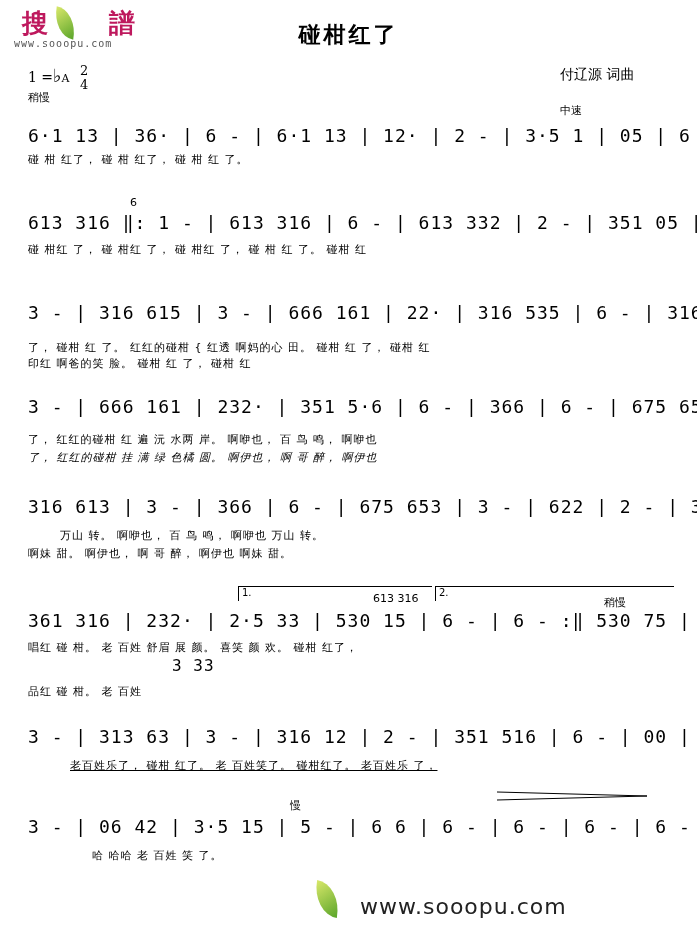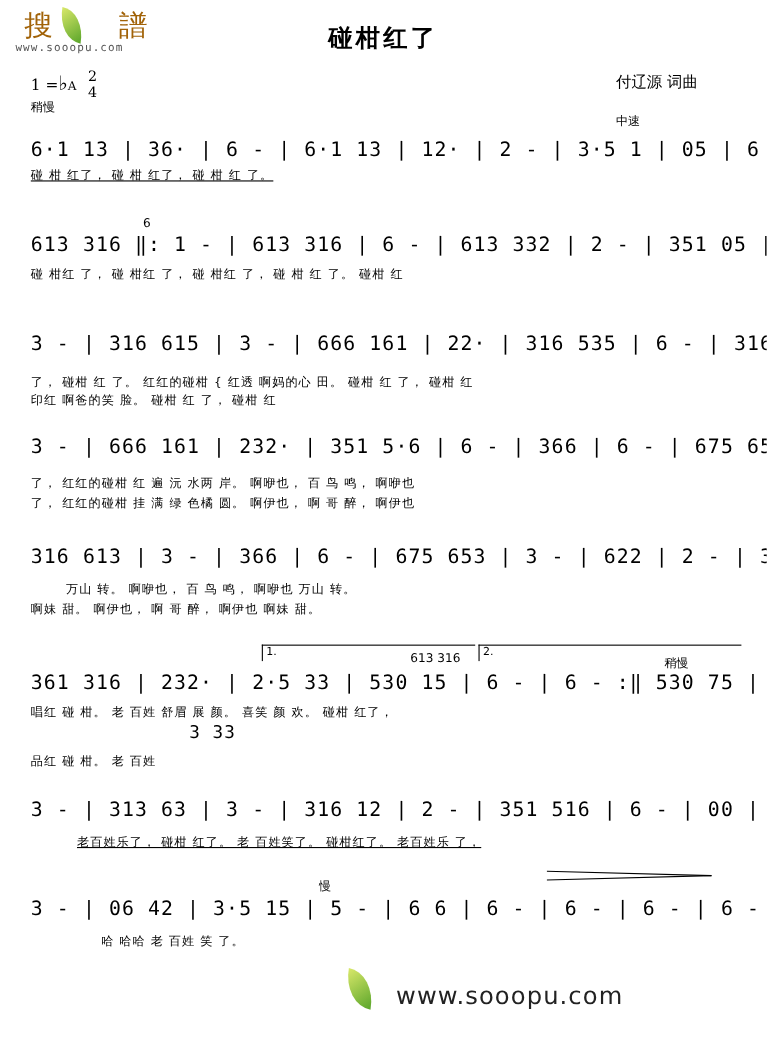--- a/index.html
+++ b/index.html
@@ -1,19 +1,19 @@
 <!DOCTYPE html>
 <html><head>
 <meta charset="utf-8">
 <style>
   html,body{margin:0;padding:0;background:#fff;}
   body{width:697px;height:943px;position:relative;overflow:hidden;font-family:"DejaVu Sans","Liberation Sans",sans-serif;color:#000;}
   .abs{position:absolute;white-space:nowrap;}
   .logo-top{left:14px;top:6px;width:110px;height:44px;}
-  .logo-cn{position:absolute;left:8px;top:0;font-size:26px;font-weight:normal;color:#a16207;letter-spacing:26px;font-family:"DejaVu Sans",sans-serif;}
+  .logo-cn{position:absolute;left:8px;top:0;font-size:26px;font-weight:bold;color:#be185d;letter-spacing:26px;font-family:"DejaVu Sans",sans-serif;}
   .leaf{position:absolute;width:22px;height:30px;border-radius:0 100% 0 100%;background:linear-gradient(135deg,#d9e86a,#5aa52a);transform:rotate(10deg);}
   .logo-url{position:absolute;left:0;top:32px;font-size:10px;color:#555;letter-spacing:1px;font-family:"DejaVu Sans Mono",monospace;}
   .title{left:0;width:697px;top:20px;text-align:center;font-size:22px;font-family:"DejaVu Serif",serif;letter-spacing:3px;font-weight:bold;}
   .key{left:28px;top:64px;font-size:14px;font-family:"DejaVu Serif",serif;}
   .key .flat{font-size:18px;}
   .timesig{display:inline-block;vertical-align:middle;text-align:center;line-height:14px;font-size:13px;margin-left:6px;}
   .small{font-size:11px;}
   .composer{left:560px;top:66px;font-size:14px;}
   .tempo{left:28px;top:90px;font-size:11px;}
   .staff{font-family:"DejaVu Sans Mono",monospace;font-size:18px;letter-spacing:1px;}
@@ -40,33 +40,33 @@
   <span class="timesig">
     <span>2</span><br>
     <span>4</span>
   </span>
 </div>
 <div class="abs composer">付辽源 词曲</div>
 <div class="abs tempo">稍慢</div>
 
 <div class="abs small" style="left:560px;top:103px;">中速</div>
 <div class="abs staff" style="left:28px;top:124px;">6·1 13 | 36· | 6 - | 6·1 13 | 12· | 2 - | 3·5 1 | 05 | 6 - | 6 - | ( 间奏16拍 ) |</div>
-<div class="abs lyric" style="left:28px;top:152px;text-decoration:underline;">碰   柑   红了，          碰   柑   红了，          碰   柑   红  了。</div>
+<div class="abs lyric" style="left:28px;top:152px;">碰   柑   红了，          碰   柑   红了，          碰   柑   红  了。</div>
 
 <div class="abs small" style="left:130px;top:196px;">6</div>
 <div class="abs staff" style="left:28px;top:212px;">613 316 ‖: 1 - | 613 316 | 6 - | 613 332 | 2 - | 351 05 | 6 - | 60 | 316 63 |</div>
 <div class="abs lyric" style="left:28px;top:242px;">碰 柑红        了，  碰 柑红     了，  碰 柑红     了，  碰 柑 红 了。        碰柑  红</div>
 
 <div class="abs staff" style="left:28px;top:302px;">3 - | 316 615 | 3 - | 666 161 | 22· | 316 535 | 6 - | 316 63 | 3 - | 316 615 |</div>
 <div class="abs lyric" style="left:28px;top:340px;">了，  碰柑  红   了。  红红的碰柑  { 红透    啊妈的心    田。  碰柑  红    了，   碰柑  红</div>
 <div class="abs lyric" style="left:28px;top:356px;">                                   印红    啊爸的笑    脸。  碰柑  红    了，   碰柑  红</div>
 
 <div class="abs staff" style="left:28px;top:396px;">3 - | 666 161 | 232· | 351 5·6 | 6 - | 366 | 6 - | 675 653 | 3 - | 622 | 2 - |</div>
 <div class="abs lyric" style="left:28px;top:432px;">了，  红红的碰柑  红  遍   沅  水两      岸。  啊咿也，       百  鸟  鸣，         啊咿也</div>
-<div class="abs lyric" style="left:28px;top:450px;">了，  红红的碰柑  挂  满   绿  色橘      圆。  啊伊也，       啊  哥  醉，         啊伊也</div>
+<div class="abs lyric" style="left:28px;top:450px;font-style:italic;">了，  红红的碰柑  挂  满   绿  色橘      圆。  啊伊也，       啊  哥  醉，         啊伊也</div>
 
 <div class="abs staff" style="left:28px;top:496px;">316 613 | 3 - | 366 | 6 - | 675 653 | 3 - | 622 | 2 - | 316 612 | 1 - |</div>
 <div class="abs lyric" style="left:28px;top:528px;margin-left:32px;">万山  转。        啊咿也，       百  鸟  鸣，        啊咿也        万山  转。</div>
 <div class="abs lyric" style="left:28px;top:546px;">啊妹  甜。        啊伊也，       啊  哥  醉，        啊伊也        啊妹  甜。</div>
 
 <div class="abs bracket-box" style="left:238px;top:586px;width:190px;"><span>1.</span></div>
 <div class="abs bracket-box" style="left:435px;top:586px;width:235px;"><span>2.</span></div>
 <div class="abs small" style="left:373px;top:592px;text-align:center;">613 316</div>
 <div class="abs small" style="left:604px;top:595px;">稍慢</div>
 <div class="abs staff" style="left:28px;top:610px;">361 316 | 232· | 2·5 33 | 530 15 | 6 - | 6 - :‖ 530 75 | 6 - | 6 - | 316 23 |</div>

